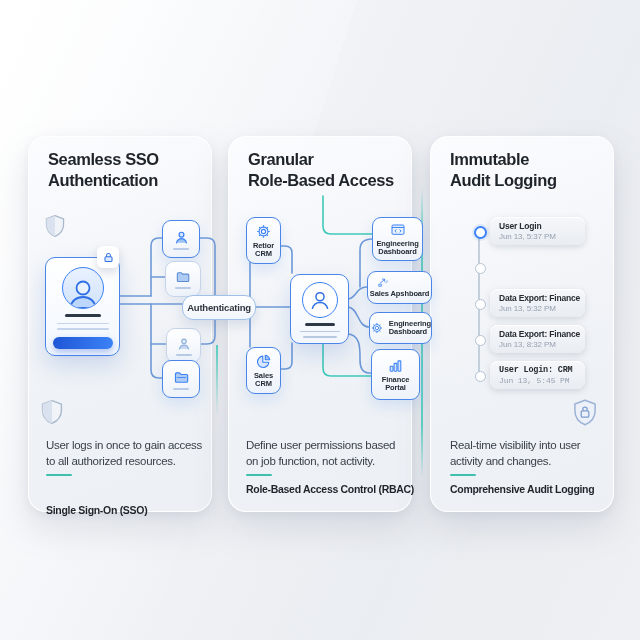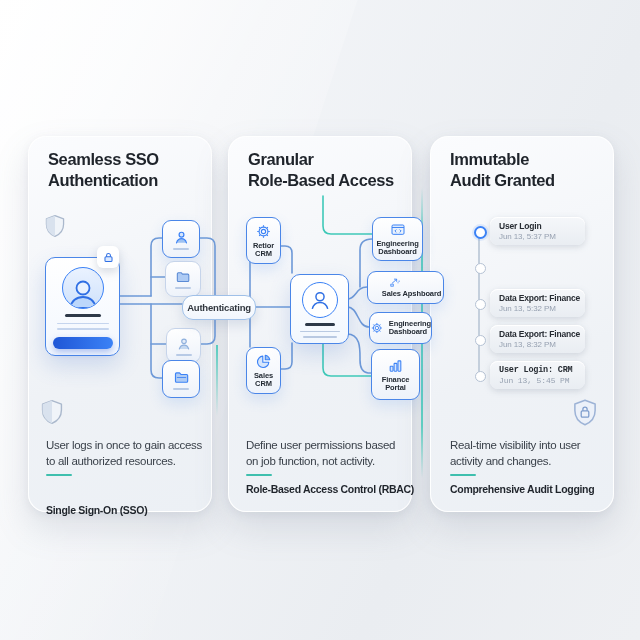--- a/index.html
+++ b/index.html
@@ -213,21 +213,21 @@
     <svg width="16" height="16" viewBox="0 0 24 24" fill="none" stroke="#3b82f6" stroke-width="1.5">
         <rect x="3" y="4.5" width="18" height="14" rx="1.8" fill="#e9f1fc"></rect>
         <path d="M3 8.2 h18"></path>
         <path d="M9.5 11.3 l-2.2 2.2 2.2 2.2 M14.5 11.3 l2.2 2.2 -2.2 2.2" stroke-width="1.4"></path>
       </svg>
     <div class="tile-label">
       <div>Engineering</div>
       <div>Dashboard</div>
     </div>
   </div>
-  <div class="tile" style="left:367px;top:271px;width:63px;height:31px;gap:1px;align-items:flex-start;padding-left:12px;">
+  <div class="tile" style="left:367px;top:271px;width:63px;height:31px;gap:1px;align-items:flex-start;padding-left:0;">
     <svg width="13" height="13" viewBox="0 0 24 24" style="margin-left:8px;" fill="none" stroke="#3b82f6" stroke-width="1.6">
         <path d="M5 19 h5 v-4 h-5 z" fill="#d7e6fb" stroke-width="1.3"></path>
         <path d="M8 13 L15.5 6.5" stroke-linecap="round"></path>
         <path d="M16 10 V5.8 h-4.2" stroke-linecap="round" stroke-linejoin="round"></path>
         <path d="M18.5 12.5 h.01 M20.5 9.5 h.01" stroke-linecap="round" stroke-width="2.2"></path>
       </svg>
     <div class="tile-label" style="width:100%;text-align:center;">
       <div>Sales Apshboard</div>
     </div>
   </div>
@@ -256,21 +256,21 @@
 
   <div class="desc" style="left:246px;top:437px;">
     <div>Define user permissions based</div>
     <div>on job function, not activity.</div>
   </div>
   <div class="divider" style="left:246px;top:474px;"></div>
   <div class="caption" style="left:246px;top:483px;">Role-Based Access Control (RBAC)</div>
 
   <div class="card-title" style="left:450px;top:149px;">
     <div>Immutable</div>
-    <div>Audit Granted</div>
+    <div>Audit Logging</div>
   </div>
 
   <div class="tl-line" style="left:478px;top:231px;height:144px;"></div>
   <div class="node active" style="left:474px;top:226px;"></div>
   <div class="node idle" style="left:474.5px;top:262.5px;"></div>
   <div class="node idle" style="left:474.5px;top:298.5px;"></div>
   <div class="node idle" style="left:474.5px;top:334.5px;"></div>
   <div class="node idle" style="left:474.5px;top:370.5px;"></div>
 
   <div class="log-chip" style="top:217px;">

